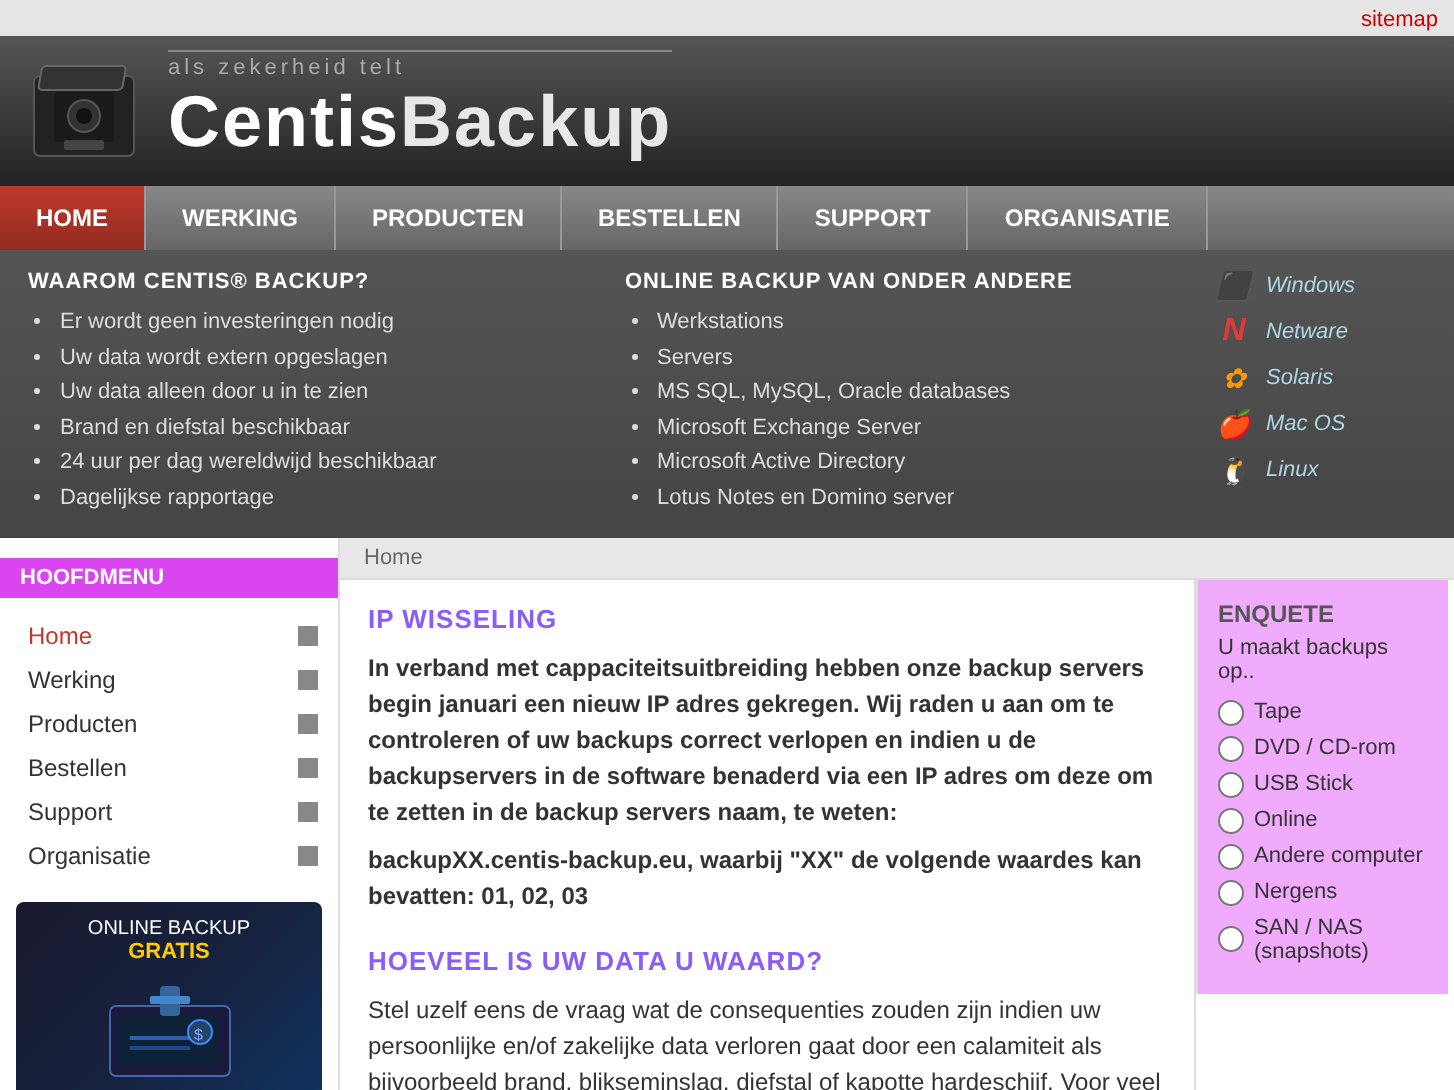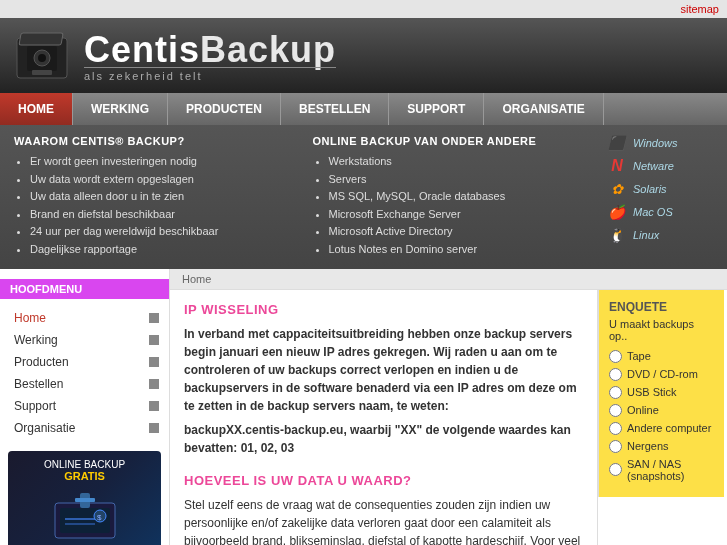--- a/index.html
+++ b/index.html
@@ -46,26 +46,26 @@
     .sidebar-bullet { width: 10px; height: 10px; background: #888; display: inline-block; }
 
     
     #sidebar-image { margin: 12px 8px; background: linear-gradient(135deg, #1a1a2e 0%, #16213e 50%, #0f3460 100%); border-radius: 4px; padding: 8px; text-align: center; color: #fff; }
     #sidebar-image .label-gratis { color: #ffcc00; font-size: 11px; font-weight: bold; }
     #sidebar-image .label-online { color: #fff; font-size: 10px; }
     #breadcrumb { background: #e8e8e8; padding: 4px 12px; font-size: 11px; color: #666; border-bottom: 1px solid #ddd; }
     #content-body { padding: 12px 14px; }
 
     .content-section { margin-bottom: 16px; }
-    .content-section h2 { color: #ec4899; font-size: 13px; font-weight: bold; text-transform: uppercase; letter-spacing: 0.5px; margin-bottom: 8px; border-bottom: none; }
+    .content-section h2 { color: #8b5cf6; font-size: 13px; font-weight: bold; text-transform: uppercase; letter-spacing: 0.5px; margin-bottom: 8px; border-bottom: none; }
     .content-section p { font-size: 12px; color: #333; line-height: 1.5; margin-bottom: 6px; }
     .highlight-text { color: #8B0000; font-weight: bold; font-size: 12px; line-height: 1.5; }
 
     
-    #enquete { width: 126px; background: #fde047; padding: 10px; border-left: 1px solid #ddd; }
+    #enquete { width: 126px; background: #f0abfc; padding: 10px; border-left: 1px solid #ddd; }
     #enquete-title { font-size: 12px; font-weight: bold; color: #555; margin-bottom: 4px; text-transform: uppercase; }
     #enquete-subtitle { font-size: 11px; color: #333; margin-bottom: 8px; }
     .radio-item { display: flex; align-items: center; margin-bottom: 5px; font-size: 11px; color: #333; }
     .radio-item input { margin-right: 5px; }
 
     
     #three-col { display: flex; }
     #three-col #main-content { flex: 1; }
     #three-col #right-sidebar { width: 130px; border-left: 1px solid #ddd; }
   </style>
@@ -83,24 +83,24 @@
       <svg width="60" height="55" viewBox="0 0 60 55">
         <rect x="5" y="10" width="50" height="40" rx="3" fill="#222" stroke="#555" stroke-width="1"></rect>
         <rect x="10" y="5" width="42" height="12" rx="2" fill="#333" stroke="#666" stroke-width="1" transform="skewX(-10)"></rect>
         <rect x="15" y="18" width="30" height="25" rx="2" fill="#1a1a1a"></rect>
         <circle cx="30" cy="30" r="8" fill="#333" stroke="#555" stroke-width="1"></circle>
         <circle cx="30" cy="30" r="4" fill="#111"></circle>
         <rect x="20" y="42" width="20" height="5" rx="1" fill="#444"></rect>
       </svg>
     </div>
     <div id="logo-text">
+      <div id="logo-tagline">als zekerheid telt</div>
       <div id="logo-title">
         <span class="centis">Centis</span><span class="backup" style="color:#e8e8e8;">Backup</span>
       </div>
-      <div id="logo-tagline">als zekerheid telt</div>
     </div>
   </div>
 
   <div id="nav">
     <div class="nav-item active">HOME</div>
     <div class="nav-item">WERKING</div>
     <div class="nav-item">PRODUCTEN</div>
     <div class="nav-item">BESTELLEN</div>
     <div class="nav-item">SUPPORT</div>
     <div class="nav-item">ORGANISATIE</div>

